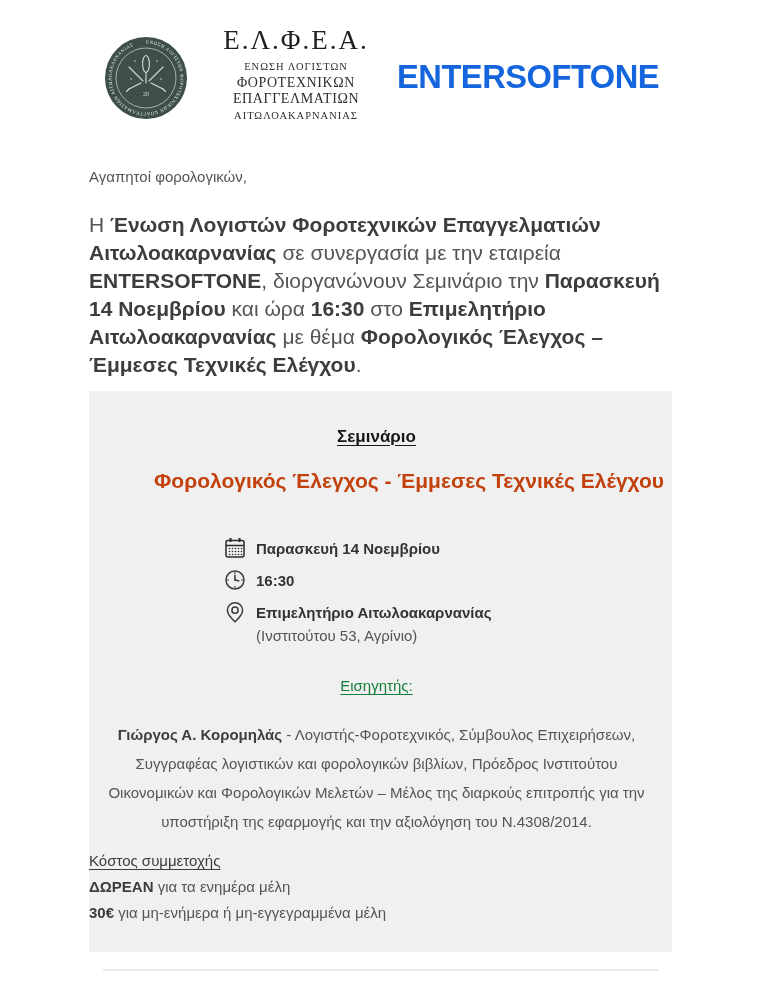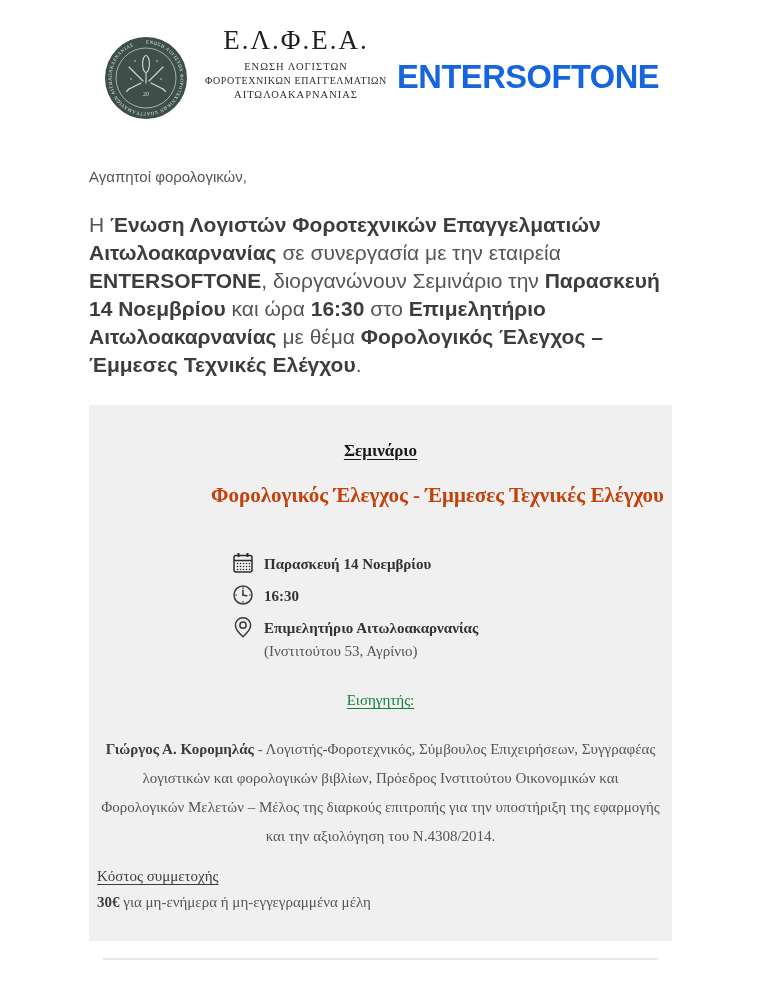--- a/index.html
+++ b/index.html
@@ -30,21 +30,21 @@
   .org-seal { width: 82px; height: 82px; margin-top: 12px; flex: 0 0 auto; }
   .org-text {
     margin-left: 14px;
     text-align: center;
     font-family: "Liberation Serif", "DejaVu Serif", serif;
     color: #2e2e2e;
     width: 190px;
   }
   .org-abbr { font-size: 27px; letter-spacing: 2px; color: #1f1f1f; margin-bottom: 5px; }
   .org-sub1 { font-size: 10.5px; letter-spacing: 1px; margin-bottom: 3px; }
-  .org-sub2 { font-size: 10px; letter-spacing: 0.6px; margin-bottom: 3px; }
+  .org-sub2 { font-size: 14px; letter-spacing: 0.6px; margin-bottom: 3px; }
   .org-sub3 { font-size: 10.5px; letter-spacing: 1px; font-family: Liberation Serif, serif; }
 
   .es-logo {
     font-family: "Liberation Sans", sans-serif;
     font-weight: 700;
     color: #1565dd;
     letter-spacing: -0.5px;
     display: inline-block;
     transform: scaleX(0.96);
     transform-origin: left center;
@@ -58,23 +58,22 @@
     font-size: 21px;
     line-height: 28px;
     margin-top: 24px;
     color: #555555;
   }
   .intro .b, .b { font-weight: 700; color: #3d3d3d; }
 
   
   .seminar-box {
     background: #f0f0f0;
-    margin-top: 26px;
-    padding: 36px 8px 26px 8px;
-    font-family: Liberation Serif, serif;
+    margin-top: 12px;
+    padding: 36px 8px 26px 0;
   }
   .u { text-decoration: underline; text-underline-offset: 3px; }
   .box-label {
     text-align: center;
     font-size: 17px;
     font-weight: 700;
     color: #181818;
   }
   .box-title {
     text-align: right;
@@ -240,20 +239,21 @@
       </div>
 
     </div>
 
     <div class="speaker-heading u">Εισηγητής:</div>
 
     <p class="speaker"><span class="b">Γιώργος Α. Κορομηλάς</span><span> - Λογιστής-Φοροτεχνικός, Σύμβουλος Επιχειρήσεων, Συγγραφέας λογιστικών και φορολογικών βιβλίων, Πρόεδρος Ινστιτούτου Οικονομικών και Φορολογικών Μελετών – Μέλος της διαρκούς επιτροπής για την υποστήριξη της εφαρμογής και την αξιολόγηση του Ν.4308/2014.</span></p>
 
     <div class="cost">
       <div class="cost-heading u">Κόστος συμμετοχής</div>
+      <div><span class="b">ΔΩΡΕΑΝ</span><span> για τα ενημέρα μέλη</span></div>
       <div><span class="b">30€</span><span> για μη-ενήμερα ή μη-εγγεγραμμένα μέλη</span></div>
     </div>
   </div>
 
   <hr class="divider">
 
   <div class="sponsor-label">ΧΟΡΗΓΟΣ</div>
 
 </div>
 

